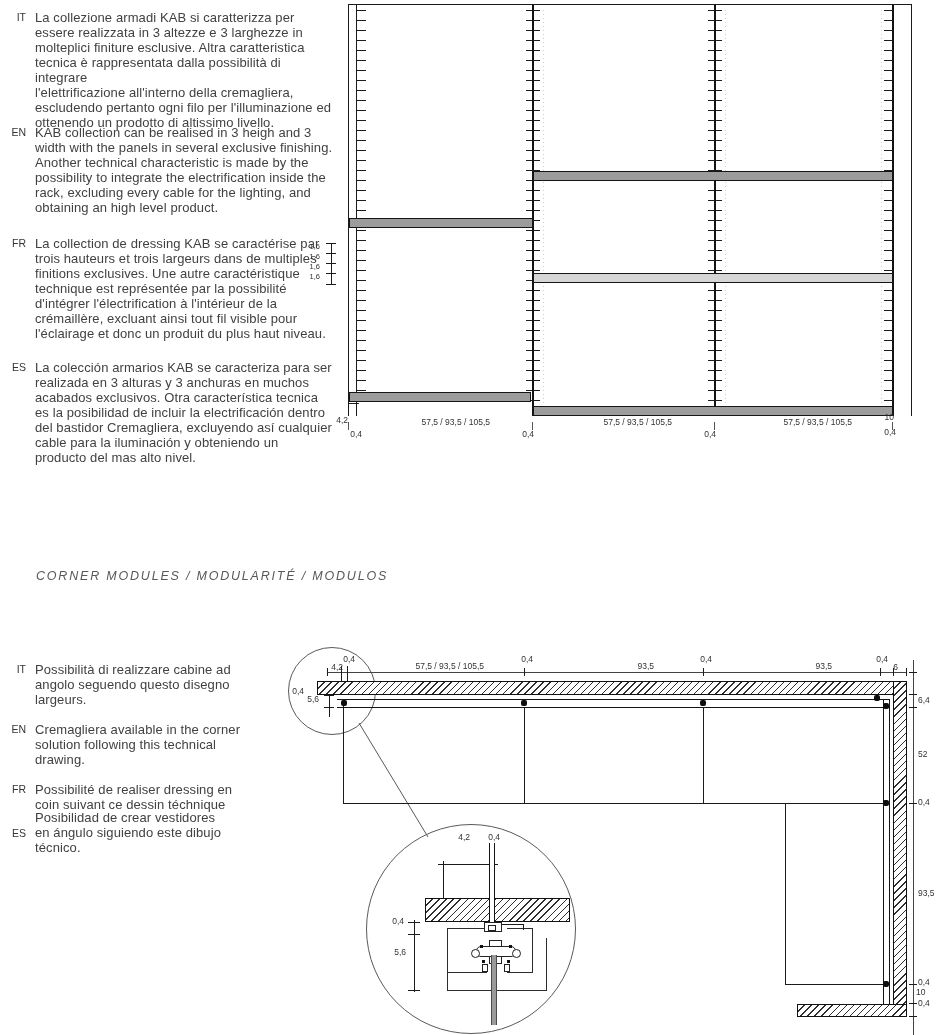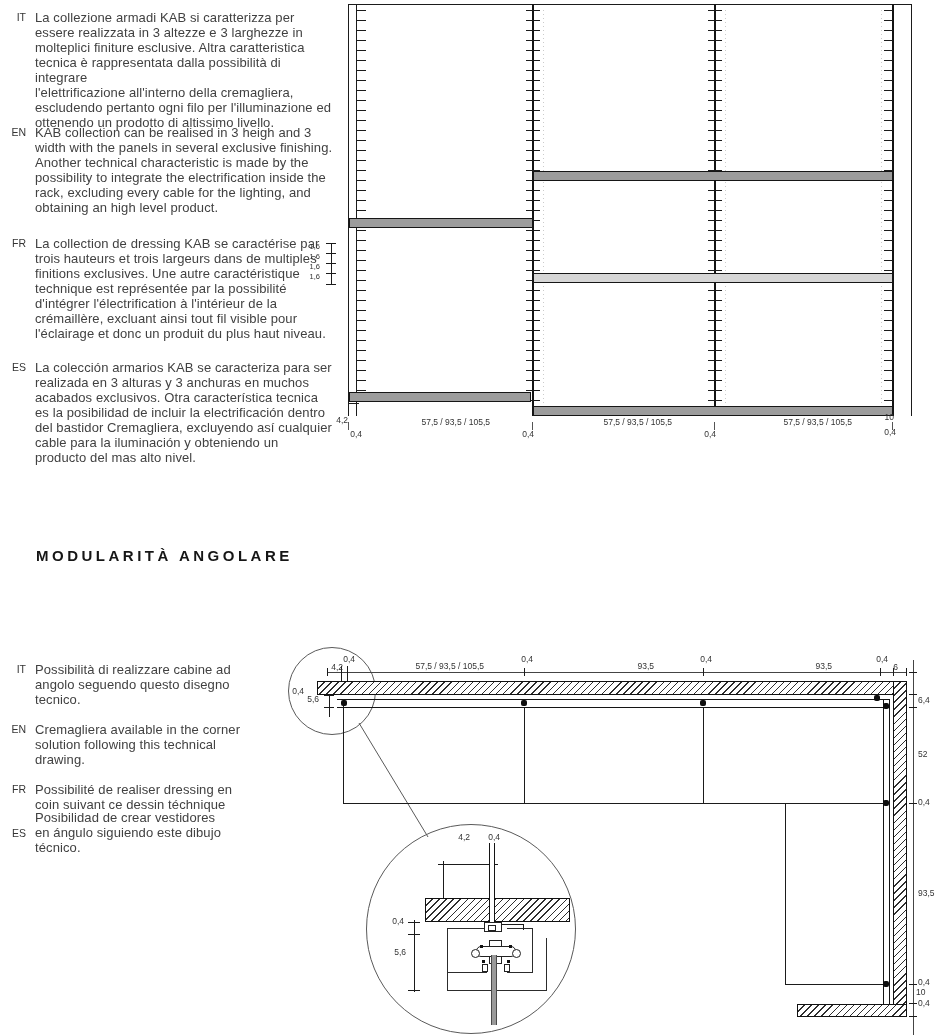--- a/index.html
+++ b/index.html
@@ -114,27 +114,27 @@
     <div class="dim" style="left:390px;top:418px;width:100px">57,5 / 93,5 / 105,5</div>
     <div class="dim" style="left:572px;top:418px;width:100px">57,5 / 93,5 / 105,5</div>
     <div class="dim" style="left:752px;top:418px;width:100px">57,5 / 93,5 / 105,5</div>
     <div class="dim" style="left:874px;top:413px;width:20px">10</div>
     <div class="dim" style="left:342px;top:430px;width:20px">0,4</div>
     <div class="dim" style="left:514px;top:430px;width:20px">0,4</div>
     <div class="dim" style="left:696px;top:430px;width:20px">0,4</div>
     <div class="dim" style="left:876px;top:428px;width:20px">0,4</div>
   </div>
 
-  <div class="title" style="left:36px;top:547px">MODULARITÀ ANGOLARE</div>
+  <div class="subtitle" style="left:36px;top:569px">CORNER MODULES / MODULARITÉ / MODULOS</div>
 
   <div>
     <div class="lang" style="left:0px;top:662px">IT</div>
     <div class="para narrow" style="left:35px;top:662px">Possibilità di realizzare cabine ad
 angolo seguendo questo disegno
-tecnico.</div>
+largeurs.</div>
     <div class="lang" style="left:0px;top:722px">EN</div>
     <div class="para narrow" style="left:35px;top:722px">Cremagliera available in the corner
 solution following this technical
 drawing.</div>
     <div class="lang" style="left:0px;top:782px">FR</div>
     <div class="para narrow" style="left:35px;top:782px">Possibilité de realiser dressing en
 coin suivant ce dessin téchnique</div>
     <div class="lang" style="left:0px;top:826px">ES</div>
     <div class="para narrow" style="left:35px;top:810px">Posibilidad de crear vestidores
 en ángulo siguiendo este dibujo

